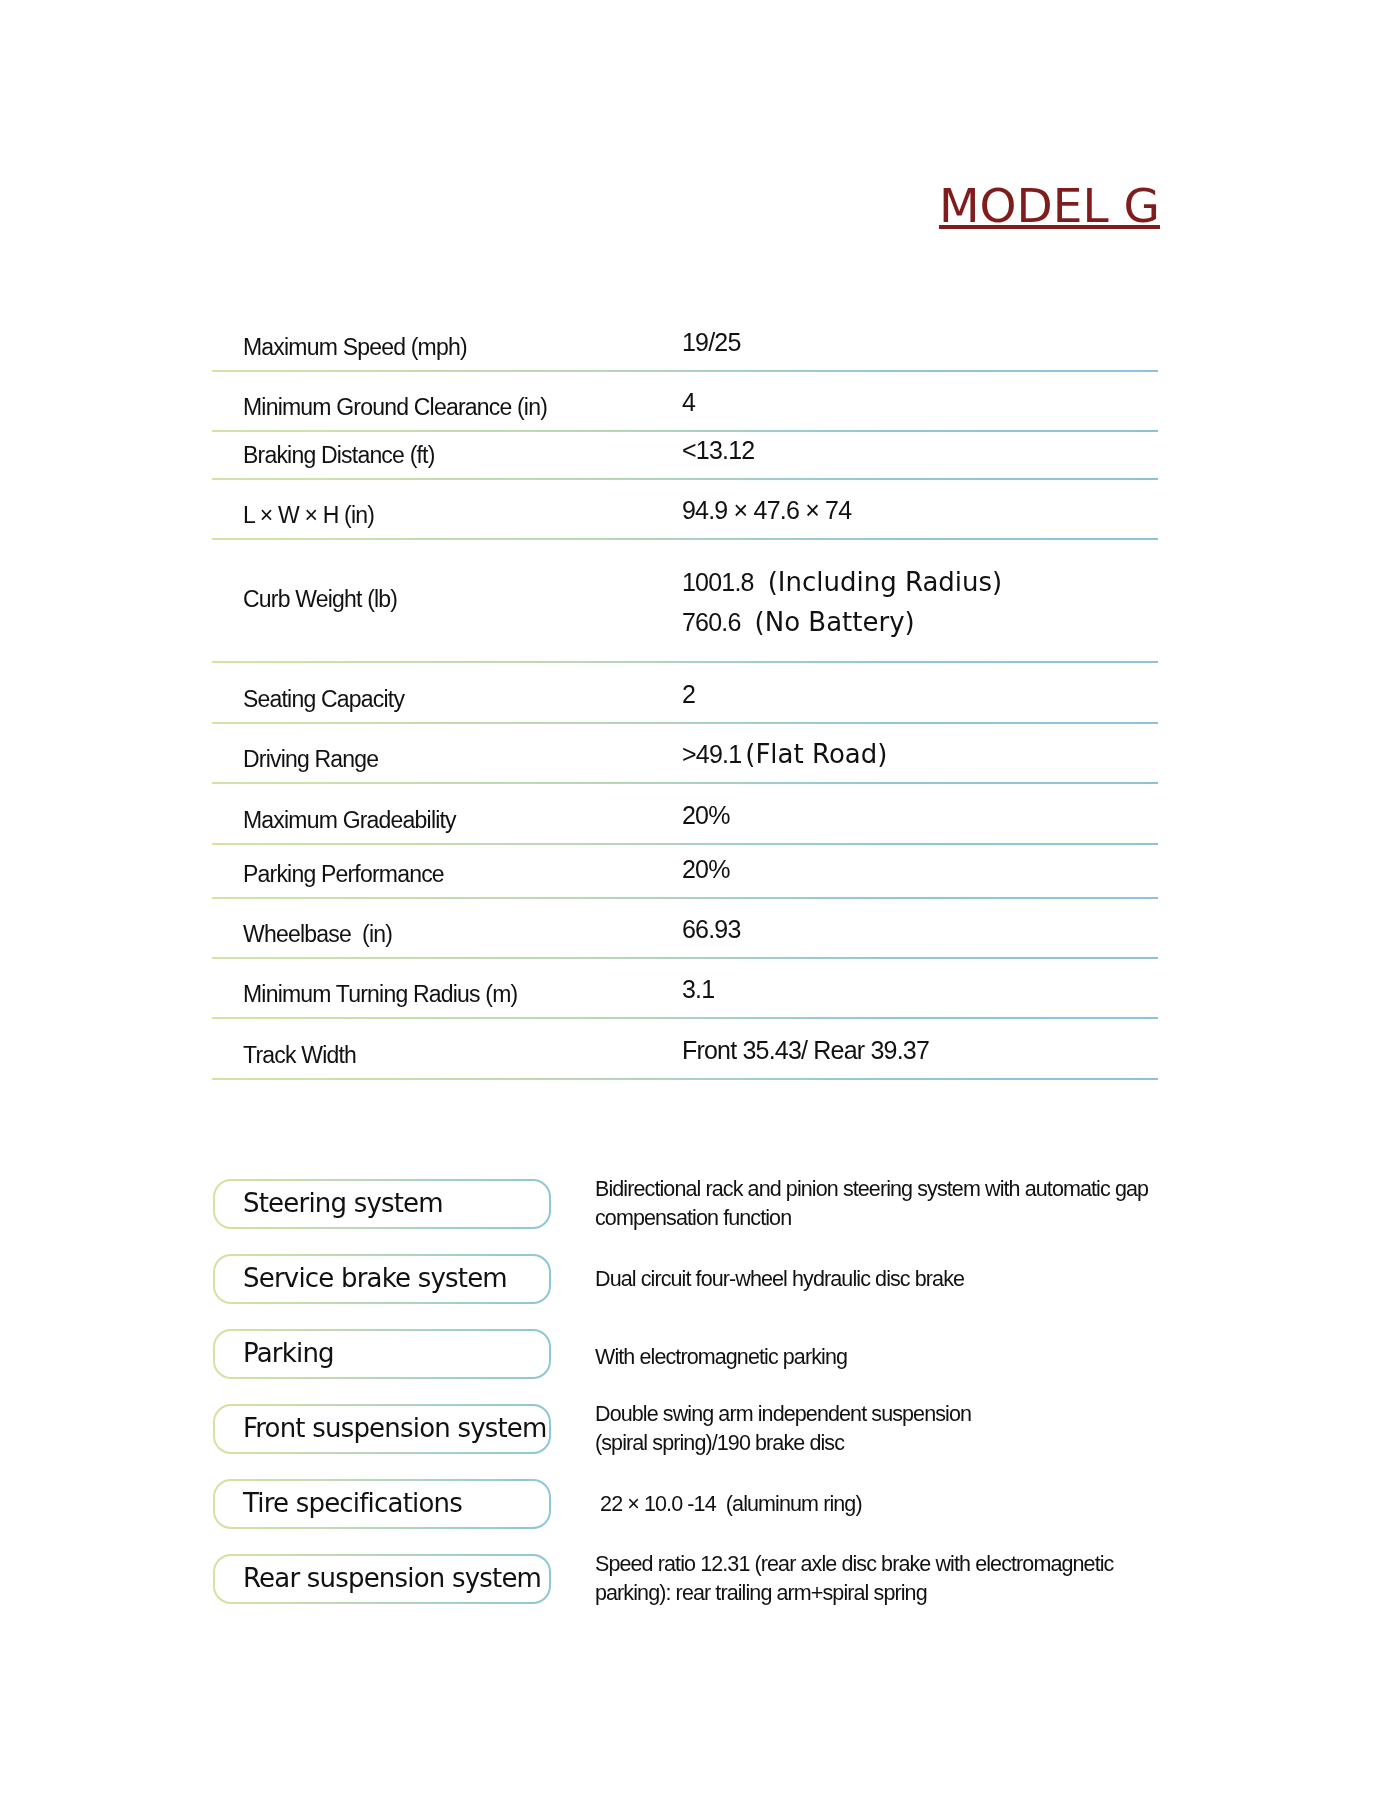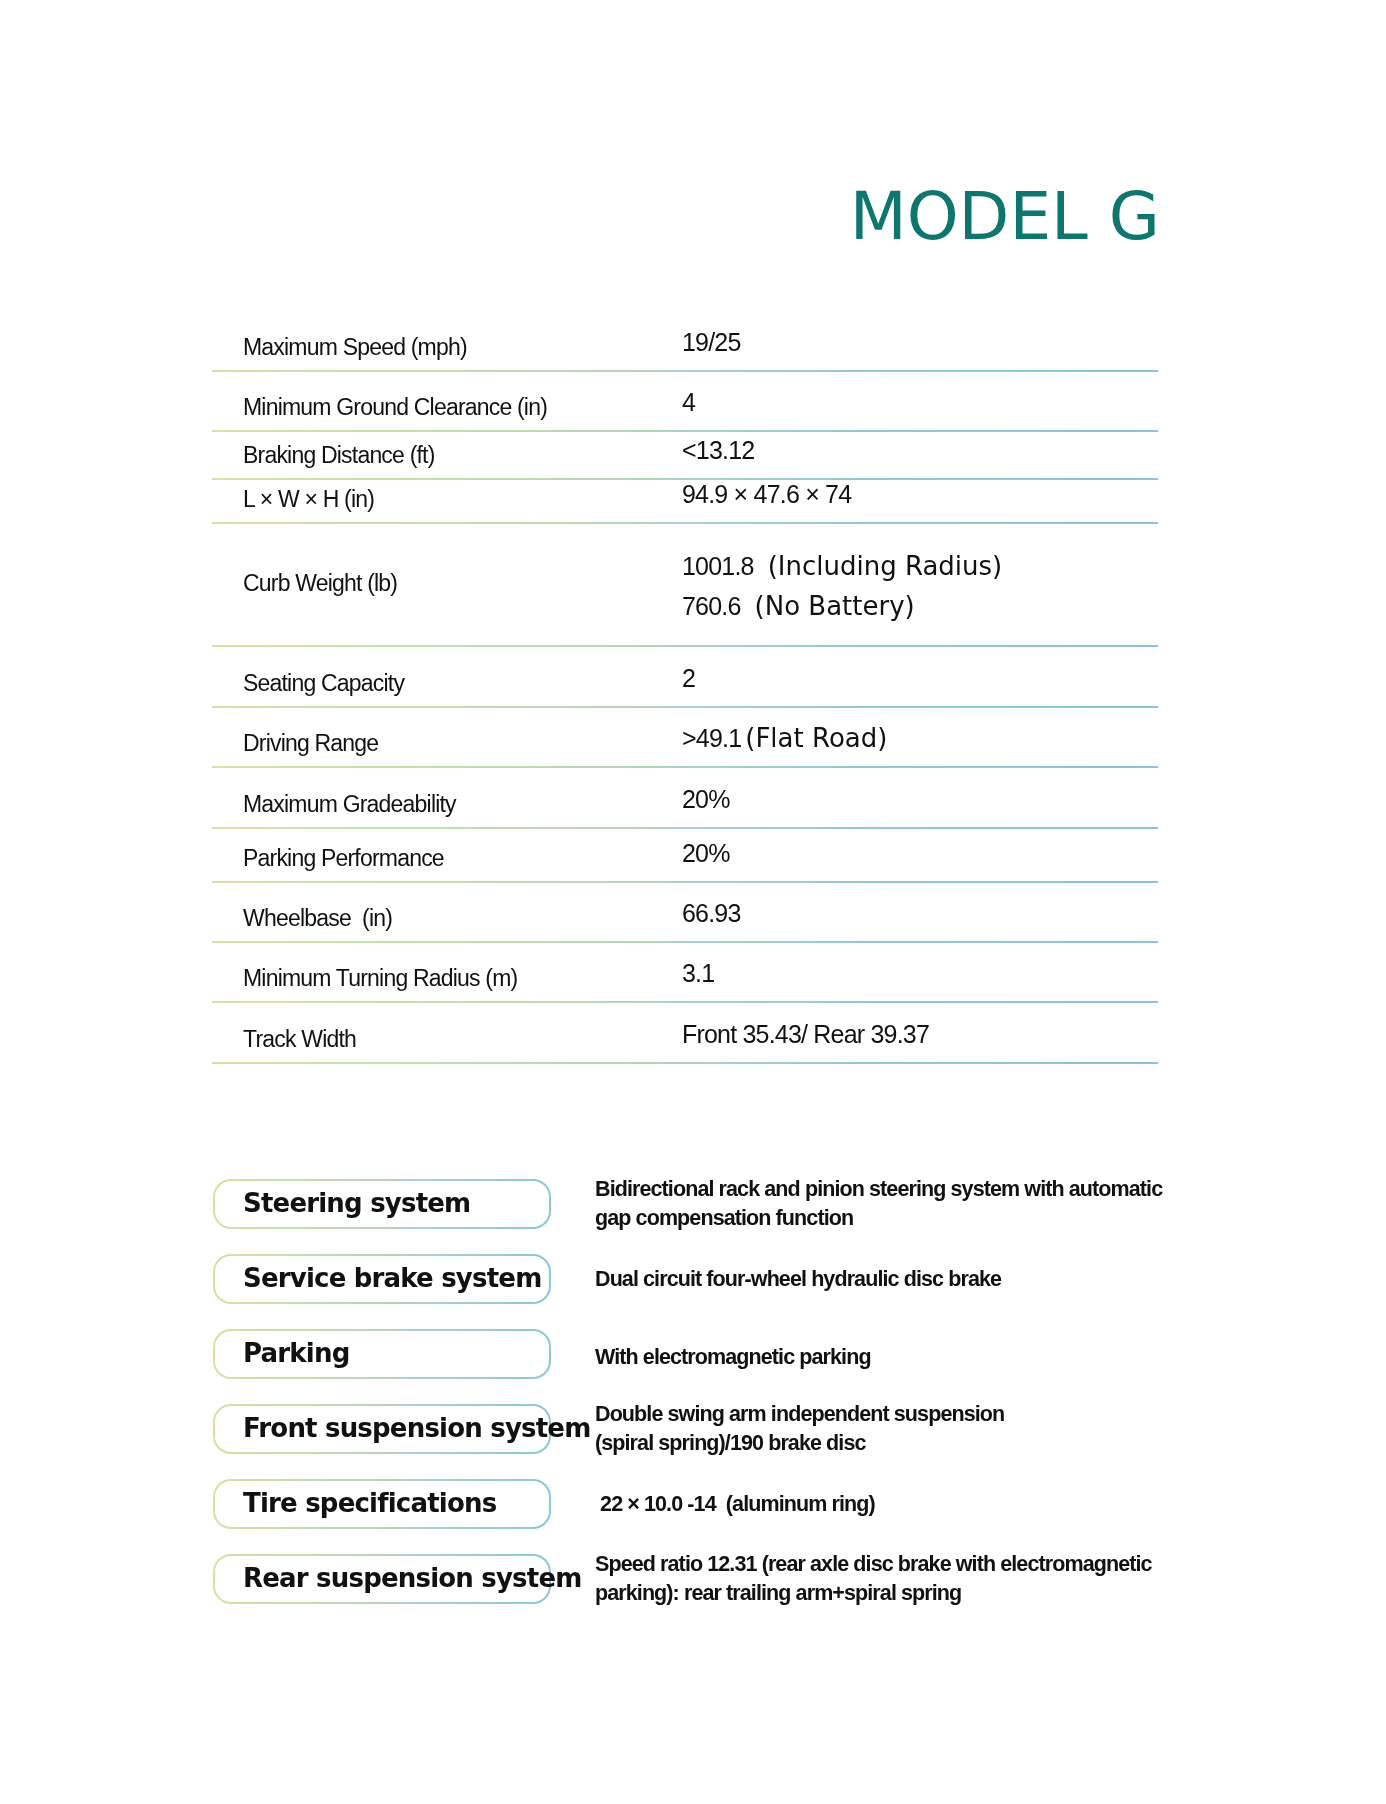--- a/index.html
+++ b/index.html
@@ -1,30 +1,30 @@
 <!DOCTYPE html>
 <html><head>
 <meta charset="utf-8">
 <style>
   html, body { margin:0; padding:0; background:#ffffff; }
   body { width:1386px; height:1804px; position:relative; overflow:hidden;
          font-family:"Liberation Sans", "DejaVu Sans", sans-serif; color:#111; }
-  .title { position:absolute; right:226px; top:178px; font-size:66px; letter-spacing:0px;
-           color:#0f766e; font-family:"DejaVu Sans", sans-serif; font-weight:normal; }
+  .title { position:absolute; right:226px; top:178px; font-size:47px; letter-spacing:0px;
+           color:#7f1d1d; font-family:"DejaVu Sans", sans-serif; font-weight:normal;text-decoration:underline; }
   .spec-table { position:absolute; left:212px; top:312px; width:946px; }
   .spec-row { position:relative; width:946px; }
   .spec-row::after { content:""; position:absolute; left:0; right:0; bottom:0; height:2px;
     background:linear-gradient(90deg, #d3e3a6 0%, #b9d8b4 40%, #93c7d6 70%, #8cc3d8 100%); }
   .spec-label { position:absolute; left:31px; bottom:11px; font-size:23px; letter-spacing:-0.8px; white-space:nowrap; }
   .spec-value { position:absolute; left:470px; bottom:15px; font-size:25px; letter-spacing:-0.8px; white-space:nowrap; }
   .spec-value .note { letter-spacing:0px; font-family:"DejaVu Sans", sans-serif; font-size:26px; margin-left:14px; }
   .multi { bottom:auto; top:22px; line-height:40px; }
   .multi-label { bottom:auto; top:46px; }
   .features { position:absolute; left:213px; top:1179px; width:960px; }
-  .feature { position:relative; height:75px;font-weight:bold; }
+  .feature { position:relative; height:75px; }
   .pill { position:absolute; left:0; top:0; width:338px; height:50px; border-radius:18px;
     padding:2px; box-sizing:border-box;
     background:linear-gradient(90deg, #d6e2a0 0%, #b8d8b6 45%, #8cc6d8 100%); }
   .pill-inner { width:100%; height:100%; background:#fff; border-radius:16px; position:relative; }
   .pill-label { position:absolute; left:28px; top:50%; transform:translateY(-52%); font-size:26px;
     white-space:nowrap; color:#111; font-family:"DejaVu Sans", sans-serif; letter-spacing:-0.8px; }
   .feature-desc { position:absolute; left:382px; top:25px; transform:translateY(-50%); width:590px;
     font-size:21.5px; line-height:29px; letter-spacing:-0.9px; color:#111; }
 </style>
 </head>
@@ -38,21 +38,21 @@
     <span class="spec-value">19/25</span>
   </div>
   <div class="spec-row" style="height:60px">
     <span class="spec-label">Minimum Ground Clearance (in)</span>
     <span class="spec-value">4</span>
   </div>
   <div class="spec-row" style="height:48px">
     <span class="spec-label">Braking Distance (ft)</span>
     <span class="spec-value">&lt;13.12</span>
   </div>
-  <div class="spec-row" style="height:44px">
+  <div class="spec-row" style="height:60px">
     <span class="spec-label">L × W × H (in)</span>
     <span class="spec-value">94.9 × 47.6 × 74</span>
   </div>
   <div class="spec-row" style="height:123px">
     <span class="spec-label multi-label">Curb Weight (lb)</span>
     <div class="spec-value multi">
       <div>
         <span>1001.8</span><span class="note">(Including Radius)</span>
       </div>
       <div>

